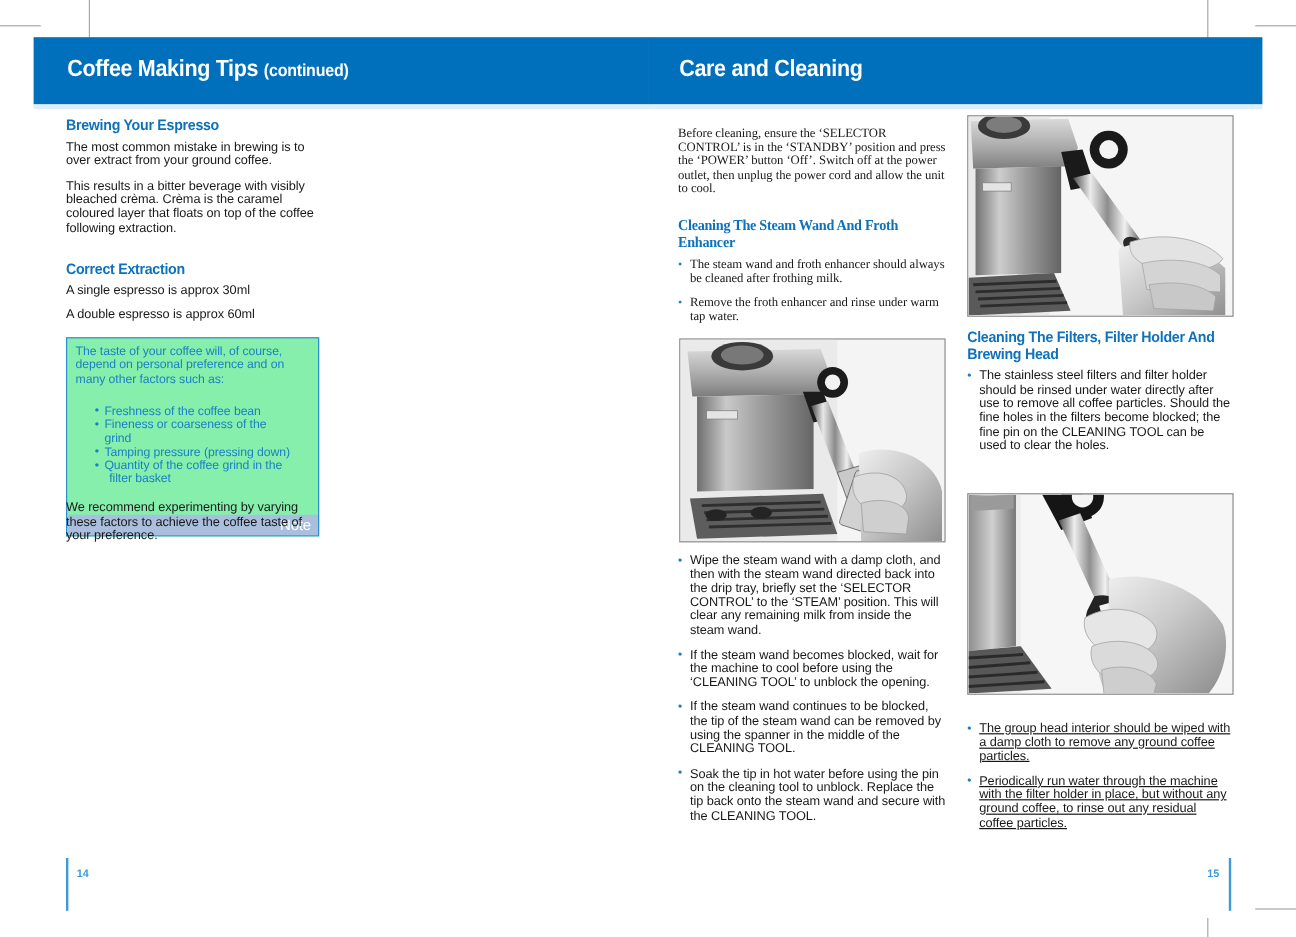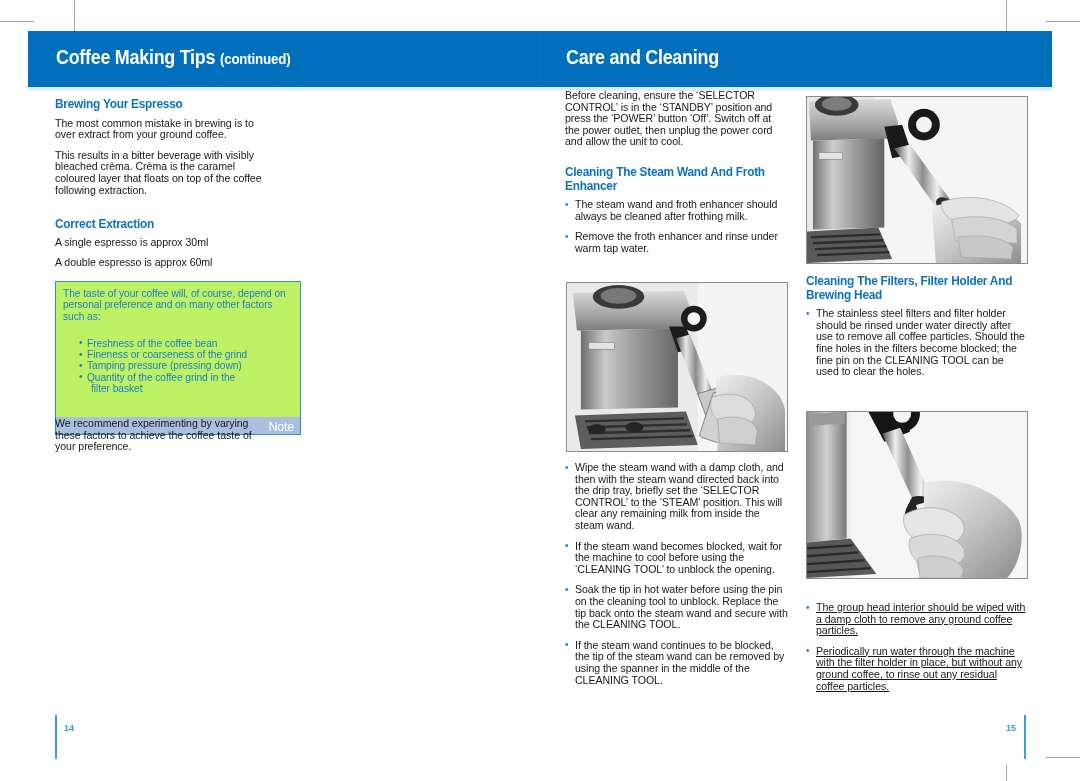--- a/index.html
+++ b/index.html
@@ -67,21 +67,21 @@
   #hdr-right { left: 566px; }
 
   
   .col {
     position: absolute;
     font-size: 10.6px;
     line-height: 11.6px;
     color: #181818;
   }
   #col-a { left: 55px;  top: 98px;  width: 212px; }
-  #col-b { left: 565px; top: 90px;  width: 223px; }
+  #col-b { left: 565px; top: 106px;  width: 223px; font-family: Liberation Serif, serif; }
   #col-c { left: 806px; top: 275px; width: 222px; }
   #col-c2{ left: 806px; top: 602px; width: 222px; text-decoration: underline; }
 
   h2.sec {
     margin: 0 0 6px 0;
     color: #0e72bb;
     font-size: 12.6px;
     line-height: 13.6px;
     font-weight: bold;
     letter-spacing: -0.25px;
@@ -113,23 +113,23 @@
     top: -0.5px;
     color: #1a7fc4;
     font-size: 10px;
   }
 
   
   .note-box {
     position: absolute;
     left: 55px;
     top: 281px;
-    width: 246px;
+    width: 211px;
     border: 1px solid #2e8fd0;
-    background: #bef264;
+    background: #86efac;
     box-sizing: border-box;
   }
   .note-inner {
     padding: 6px 7px 7px 7px;
     color: #1a7fc4;
     font-size: 10.2px;
     line-height: 11.3px;
     letter-spacing: -0.05px;
   }
   .note-inner p { margin: 0; }
@@ -310,22 +310,22 @@
     </g>
     <ellipse cx="30" cy="148" rx="9" ry="5" fill="#242424"></ellipse>
     <ellipse cx="68" cy="146" rx="9" ry="5" fill="#242424"></ellipse>
   </svg>
 </div>
 
 <div class="col" style="left:565px; top:462px; width:223px;">
   <ul class="bullets">
     <li>Wipe the steam wand with a damp cloth, and then with the steam wand directed back into the drip tray, briefly set the ‘SELECTOR CONTROL’ to the ‘STEAM’ position. This will clear any remaining milk from inside the steam wand.</li>
     <li>If the steam wand becomes blocked, wait for the machine to cool before using the ‘CLEANING TOOL’ to unblock the opening.</li>
+    <li>If the steam wand continues to be blocked, the tip of the steam wand can be removed by using the spanner in the middle of the CLEANING TOOL.</li>
     <li>Soak the tip in hot water before using the pin on the cleaning tool to unblock. Replace the tip back onto the steam wand and secure with the CLEANING TOOL.</li>
-    <li>If the steam wand continues to be blocked, the tip of the steam wand can be removed by using the spanner in the middle of the CLEANING TOOL.</li>
   </ul>
 </div>
 
 <div class="photo" id="photo-1">
   <svg viewBox="0 0 222 168" preserveAspectRatio="none">
     <defs>
       <linearGradient id="g1body" x1="0" y1="0" x2="1" y2="0">
         <stop offset="0%" stop-color="#727272"></stop>
           <stop offset="28%" stop-color="#cdcdcd"></stop>
         <stop offset="60%" stop-color="#9a9a9a"></stop>

